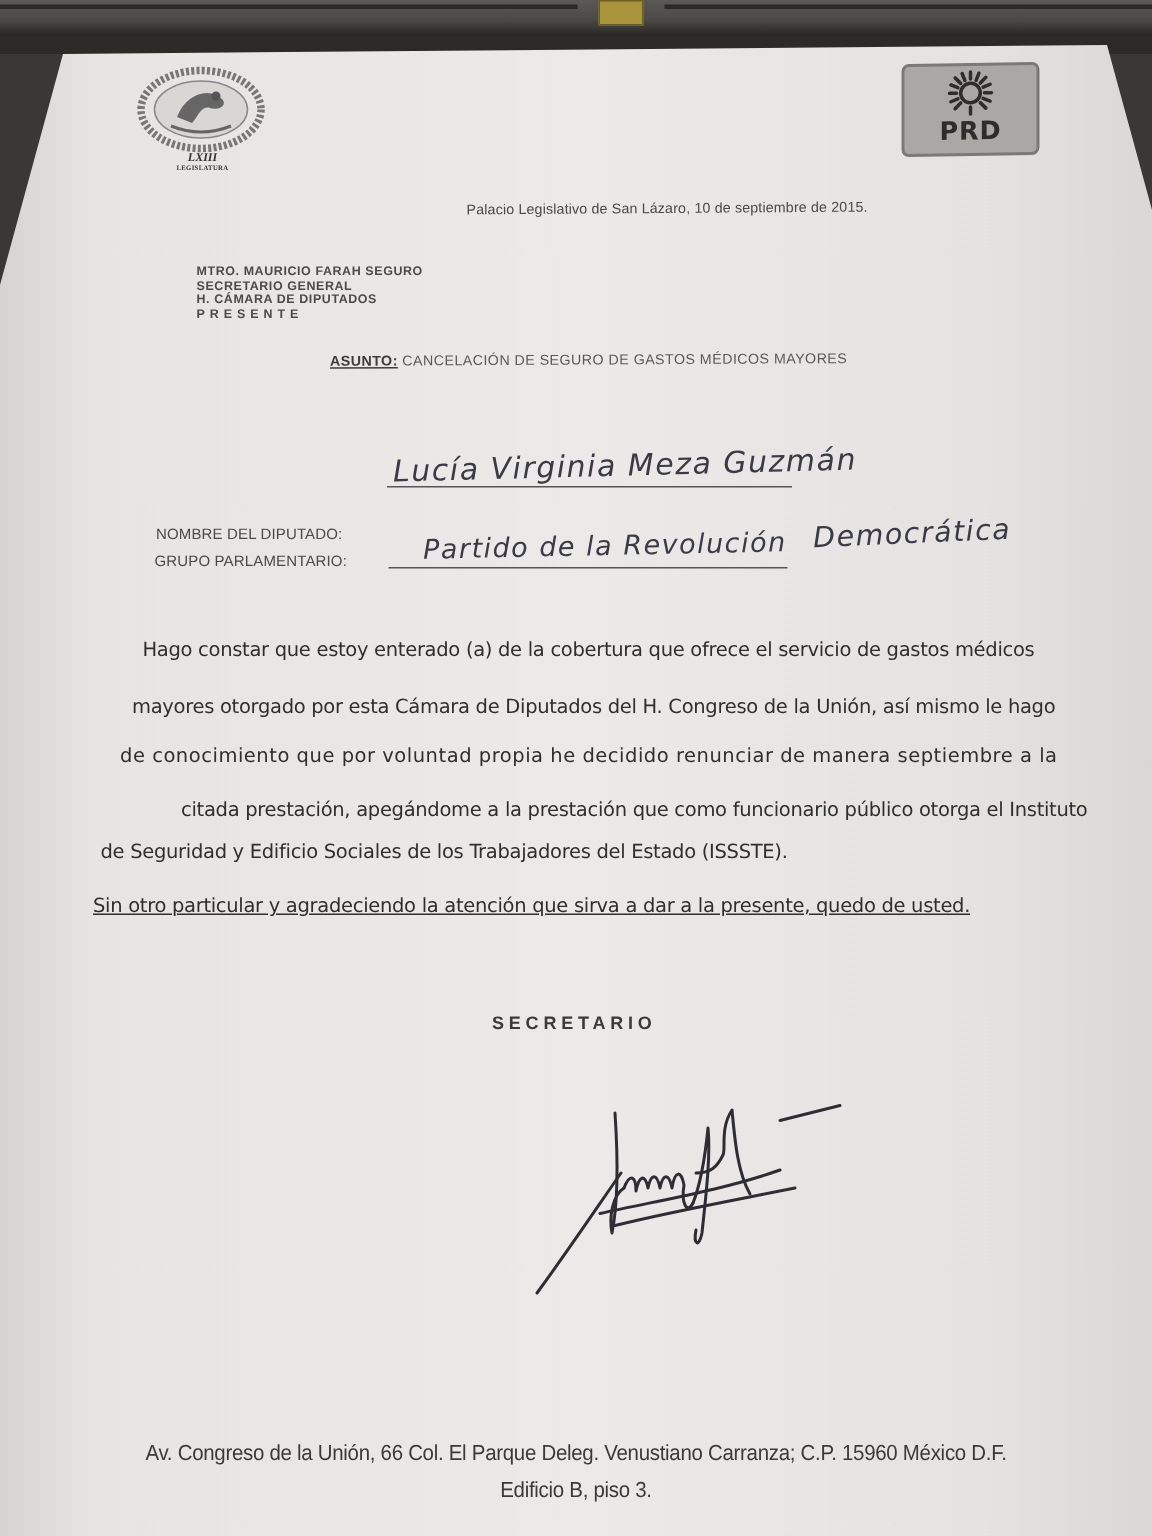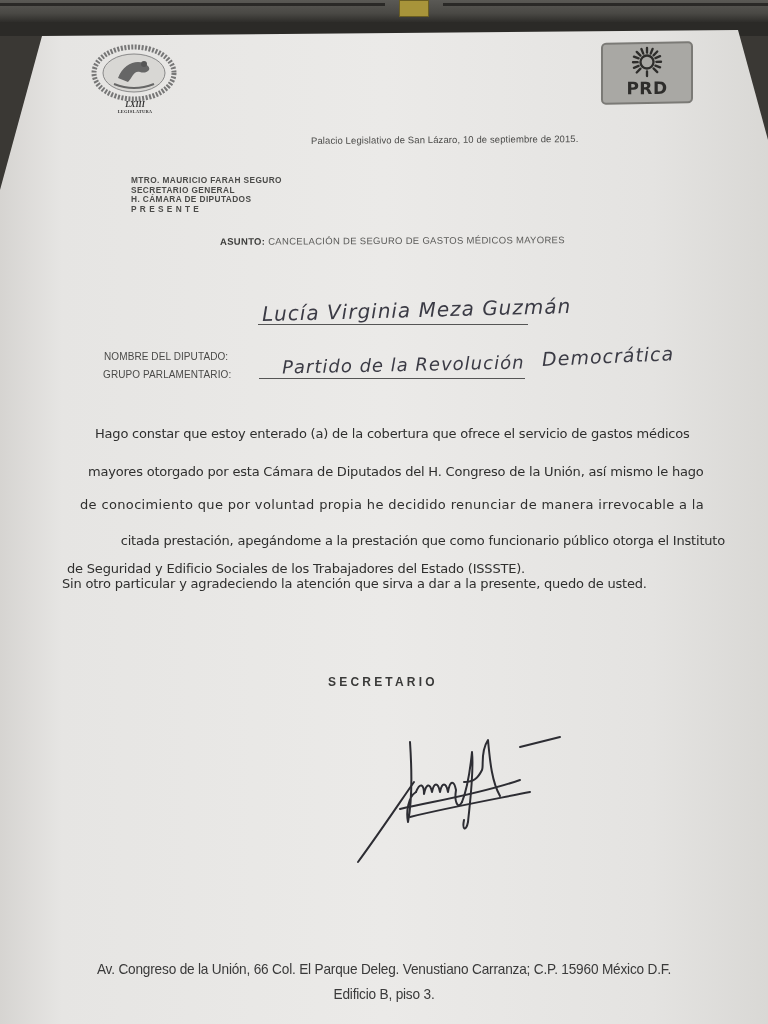--- a/index.html
+++ b/index.html
@@ -54,21 +54,21 @@
     }
     .recipient {
       left: 131px; top: 176px; font-size: 8.3px; line-height: 9.5px; color: #4b4b49;
       font-weight: bold; letter-spacing: 0.4px;
     }
     .recipient .spaced { letter-spacing: 3.3px; }
     .subject {
       left: 220px; top: 235px; font-size: 9.5px; color: #5a5a58; letter-spacing: 0.3px;
       transform: rotate(-0.3deg);
     }
-    .subject b { color: #3d3d3b; }
+    .subject b { color: #3d3d3b; text-decoration: underline; }
     .field-label {
       font-size: 10px; color: #4a4a48; letter-spacing: 0.1px;
       font-family: "Liberation Sans", sans-serif; font-variant: small-caps;
     }
     .field-line { position: absolute; height: 1px; background: #555; }
     .handwriting {
       font-family: "DejaVu Sans", sans-serif; font-weight: 300; color: #3b3b45;
       font-style: italic; letter-spacing: 1px;
     }
     .body-text {
@@ -152,24 +152,24 @@
   <div class="field-line" style="left:258px;top:324px;width:270px;"></div>
   <div class="abs handwriting" style="left:262px;top:298px;font-size:20px;transform:rotate(-1.5deg);">Lucía Virginia Meza Guzmán</div>
 
   <div class="abs field-label" style="left:103px;top:369px;">GRUPO PARLAMENTARIO:</div>
   <div class="field-line" style="left:259px;top:378px;width:266px;"></div>
   <div class="abs handwriting" style="left:282px;top:354px;font-size:18px;transform:rotate(-1.2deg);">Partido de la Revolución</div>
   <div class="abs handwriting" style="left:542px;top:345px;font-size:19px;transform:rotate(-2.5deg);">Democrática</div>
 
   <div class="abs body-text" style="top:426px;left:95px;">Hago constar que estoy enterado (a) de la cobertura que ofrece el servicio de gastos médicos</div>
   <div class="abs body-text" style="top:464px;left:88px;">mayores otorgado por esta Cámara de Diputados del H. Congreso de la Unión, así mismo le hago</div>
-  <div class="abs body-text" style="top:497px;left:80px;letter-spacing:0.35px;">de conocimiento que por voluntad propia he decidido renunciar de manera irrevocable a la</div>
+  <div class="abs body-text" style="top:497px;left:80px;letter-spacing:0.35px;">de conocimiento que por voluntad propia he decidido renunciar de manera septiembre a la</div>
   <div class="abs body-text" style="top:533px;left:75px;text-align:right;">citada prestación, apegándome a la prestación que como funcionario público otorga el Instituto</div>
   <div class="abs body-text" style="top:561px;left:67px;">de Seguridad y Edificio Sociales de los Trabajadores del Estado (ISSSTE).</div>
-  <div class="abs body-text" style="top:576px;left:62px;">Sin otro particular y agradeciendo la atención que sirva a dar a la presente, quedo de usted.</div>
+  <div class="abs body-text" style="top:597px;left:62px;text-decoration:underline;">Sin otro particular y agradeciendo la atención que sirva a dar a la presente, quedo de usted.</div>
 
   <div class="abs closing">SECRETARIO</div>
 
   <svg class="abs signature" viewBox="0 0 230 170">
     <g fill="none" stroke="#2d2d33" stroke-width="2" stroke-linecap="round" stroke-linejoin="round">
       <path d="M8 150 C30 120, 50 90, 64 70"></path>
       <path d="M60 30 C62 60, 62 90, 58 110 C56 100, 58 85, 66 80"></path>
       <path d="M66 80 C70 70, 74 72, 74 82 C76 72, 80 70, 82 80 C84 70, 88 70, 90 80 C92 70, 96 70, 98 80 C100 68, 104 68, 106 78 C104 90, 108 98, 112 90"></path>
       <path d="M112 90 C116 80, 120 60, 122 40 C124 60, 120 90, 118 110 C116 120, 112 118, 114 108"></path>
       <path d="M114 70 C124 70, 128 66, 132 58 C134 54, 130 40, 138 28 C140 50, 142 70, 150 84"></path>

